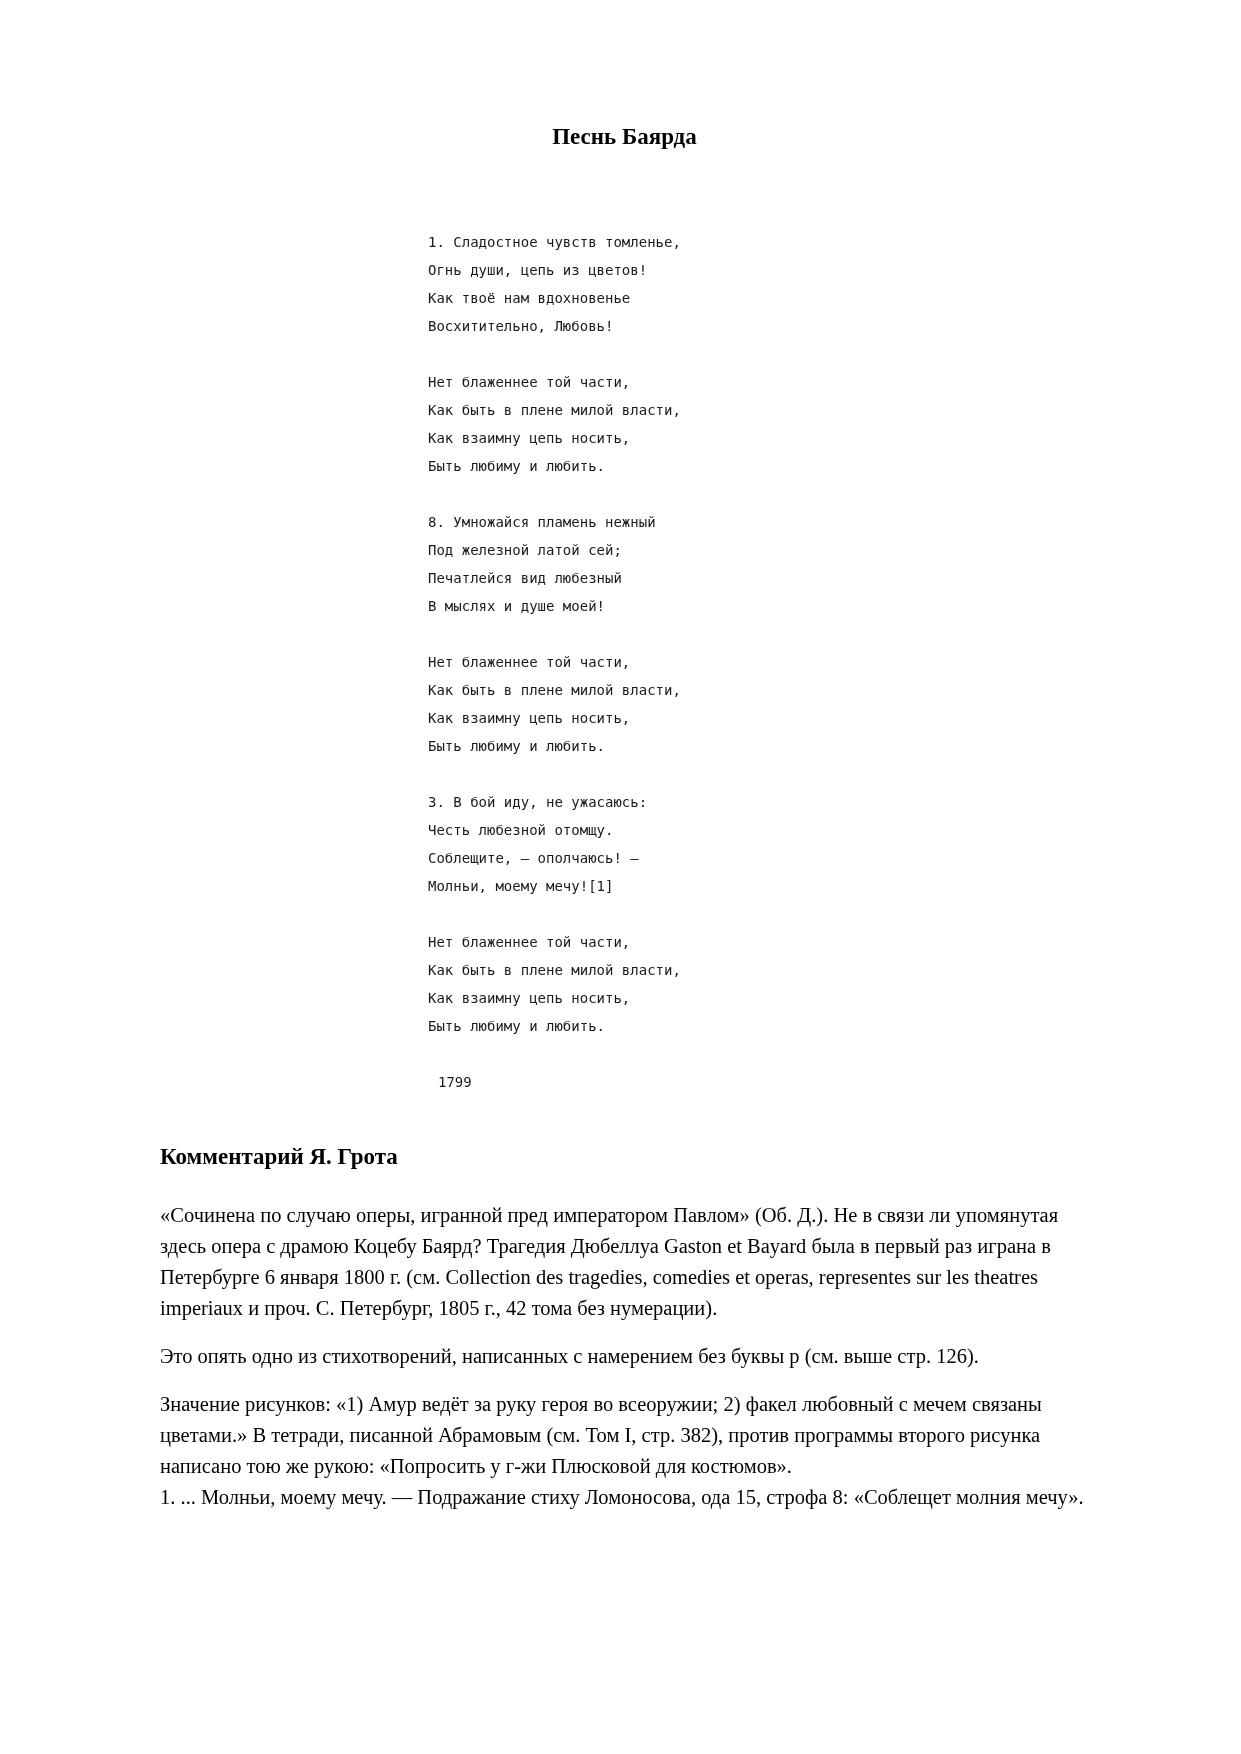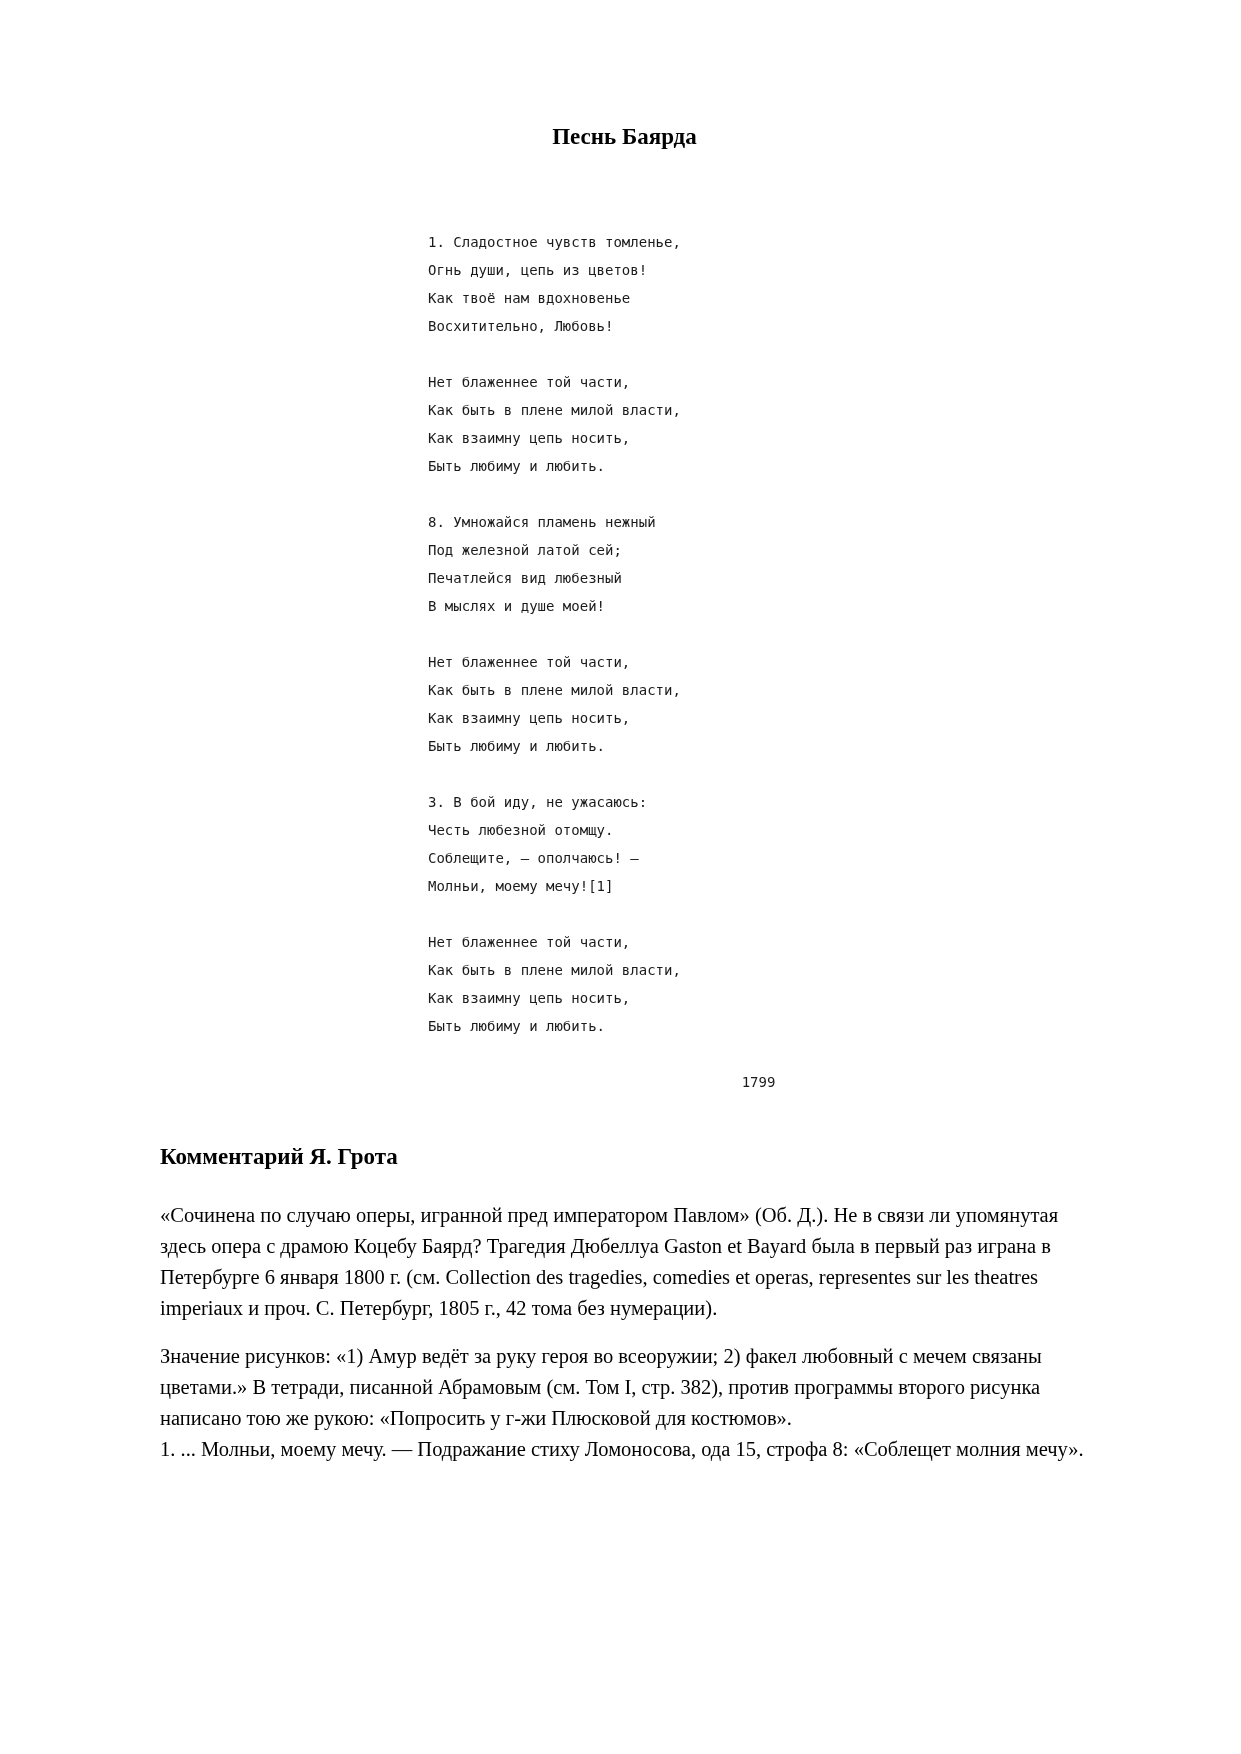--- a/index.html
+++ b/index.html
@@ -30,22 +30,21 @@
     line-height: 28px;
     margin-left: 268px;
     color: #1a1a1a;
   }
   .stanza {
     white-space: pre-line;
     margin: 0 0 28px 0;
   }
   .poem-year {
     white-space: pre-line;
-    margin: 0;
-    text-align: center;
+    margin: 10px;
   }
   .commentary-heading {
     font-family: "Liberation Serif", serif;
     font-weight: bold;
     font-size: 23px;
     line-height: 30px;
     text-align: left;
     margin: 46px 0 28px 0;
   }
   .commentary {
@@ -95,17 +94,18 @@
 Как быть в плене милой власти,
 Как взаимну цепь носить,
 Быть любиму и любить.</div>
     <div class="poem-year">1799</div>
   </div>
 
   <h2 class="commentary-heading">Комментарий Я. Грота</h2>
 
   <div class="commentary">
     <div class="para">«Сочинена по случаю оперы, игранной пред императором Павлом» (Об. Д.). Не в связи ли упомянутая здесь опера с драмою Коцебу Баярд? Трагедия Дюбеллуа Gaston et Bayard была в первый раз играна в Петербурге 6 января 1800 г. (см. Collection des tragedies, comedies et operas, representes sur les theatres imperiaux и проч. С. Петербург, 1805 г., 42 тома без нумерации).</div>
+    <div class="para">Это опять одно из стихотворений, написанных с намерением без буквы р (см. выше стр. 126).</div>
     <div class="para no-gap-after">Значение рисунков: «1) Амур ведёт за руку героя во всеоружии; 2) факел любовный с мечем связаны цветами.» В тетради, писанной Абрамовым (см. Том I, стр. 382), против программы второго рисунка написано тою же рукою: «Попросить у г-жи Плюсковой для костюмов».</div>
     <div class="para tight">1. ... Молньи, моему мечу. — Подражание стиху Ломоносова, ода 15, строфа 8: «Соблещет молния мечу».</div>
   </div>
 
 </div>
 
 </body></html>

